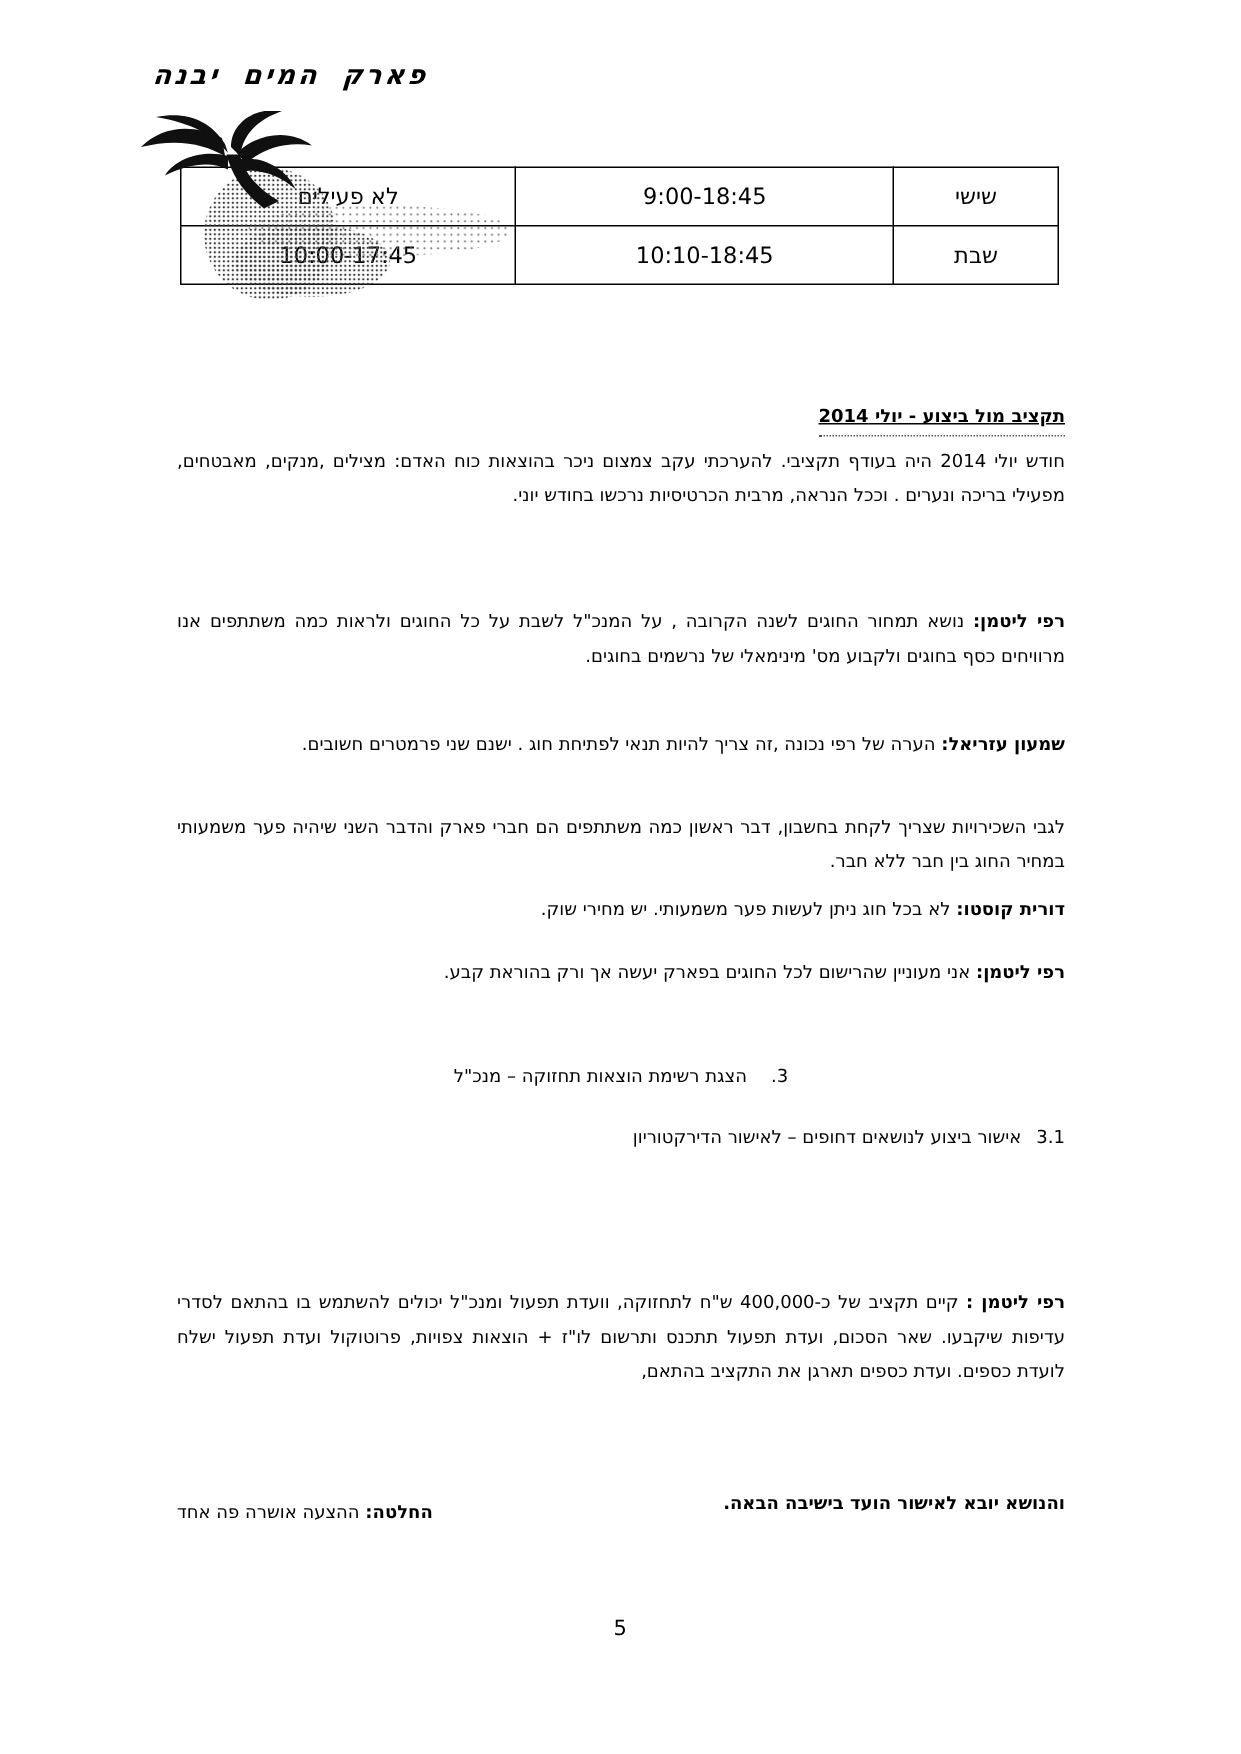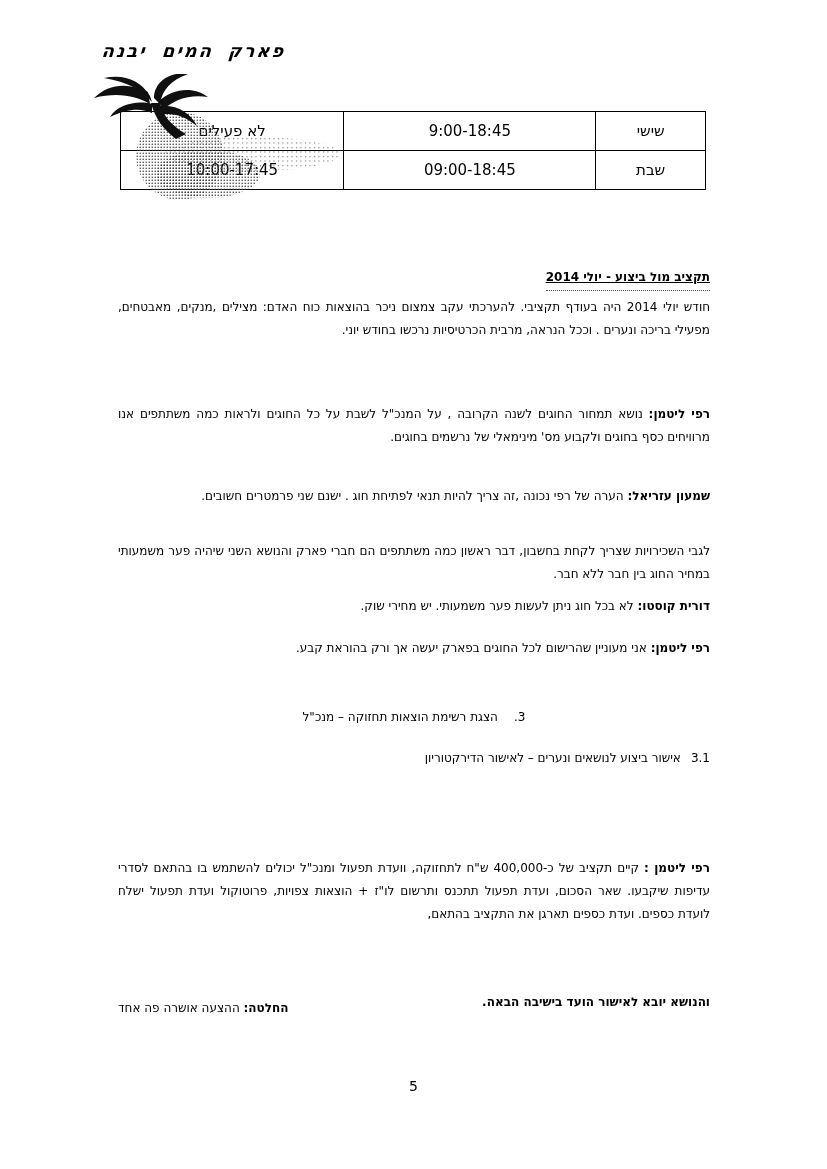--- a/index.html
+++ b/index.html
@@ -88,21 +88,21 @@
 
   <table class="sched">
     <tbody>
       <tr>
         <td class="c-day">שישי</td>
         <td class="c-hours">9:00-18:45</td>
         <td class="c-note">לא פעילים</td>
       </tr>
       <tr>
         <td class="c-day">שבת</td>
-        <td class="c-hours">09:00-18:45</td>
+        <td class="c-hours">10:10-18:45</td>
         <td class="c-note">10:00-17:45</td>
       </tr>
     </tbody>
   </table>
 
   <div class="tx heading-line" style="top:266px;">
     <span class="heading-underline">תקציב מול ביצוע - יולי 2014</span>
   </div>
 
   <div class="tx" style="top:296px;">
@@ -111,37 +111,37 @@
 
   <div class="tx" style="top:403px;">
     <span class="speaker">רפי ליטמן:</span><span> נושא תמחור החוגים לשנה הקרובה , על המנכ"ל לשבת על כל החוגים ולראות כמה משתתפים אנו מרוויחים כסף בחוגים ולקבוע מס' מינימאלי של נרשמים בחוגים.</span>
   </div>
 
   <div class="tx" style="top:485px;">
     <span class="speaker">שמעון עזריאל:</span><span> הערה של רפי נכונה ,זה צריך להיות תנאי לפתיחת חוג . ישנם שני פרמטרים חשובים.</span>
   </div>
 
   <div class="tx" style="top:540px;">
-    <span>לגבי השכירויות שצריך לקחת בחשבון, דבר ראשון כמה משתתפים הם חברי פארק והנושא השני שיהיה פער משמעותי במחיר החוג בין חבר ללא חבר.</span>
+    <span>לגבי השכירויות שצריך לקחת בחשבון, דבר ראשון כמה משתתפים הם חברי פארק והדבר השני שיהיה פער משמעותי במחיר החוג בין חבר ללא חבר.</span>
   </div>
 
   <div class="tx" style="top:595px;">
     <span class="speaker">דורית קוסטו:</span><span> לא בכל חוג ניתן לעשות פער משמעותי. יש מחירי שוק.</span>
   </div>
 
   <div class="tx" style="top:637px;">
     <span class="speaker">רפי ליטמן:</span><span> אני מעוניין שהרישום לכל החוגים בפארק יעשה אך ורק בהוראת קבע.</span>
   </div>
 
   <div class="tx sec3" style="top:706px;">
     <span class="sec-num">3.</span><span>הצגת רשימת הוצאות תחזוקה – מנכ"ל</span>
   </div>
 
   <div class="tx sub31" style="top:747px;">
-    <span class="subnum">3.1</span><span>אישור ביצוע לנושאים ונערים – לאישור הדירקטוריון</span>
+    <span class="subnum">3.1</span><span>אישור ביצוע לנושאים דחופים – לאישור הדירקטוריון</span>
   </div>
 
 
   <div class="tx" style="top:857px;">
     <span class="speaker">רפי ליטמן :</span><span> קיים תקציב של כ-400,000 ש"ח לתחזוקה, וועדת תפעול ומנכ"ל יכולים להשתמש בו בהתאם לסדרי עדיפות שיקבעו. שאר הסכום, ועדת תפעול תתכנס ותרשום לו"ז + הוצאות צפויות, פרוטוקול ועדת תפעול ישלח לועדת כספים. ועדת כספים תארגן את התקציב בהתאם,</span>
   </div>
 
   <div class="tx boldline" style="top:952px;margin-top:39px;">
     <span>והנושא יובא לאישור הועד בישיבה הבאה.</span>
   </div>

